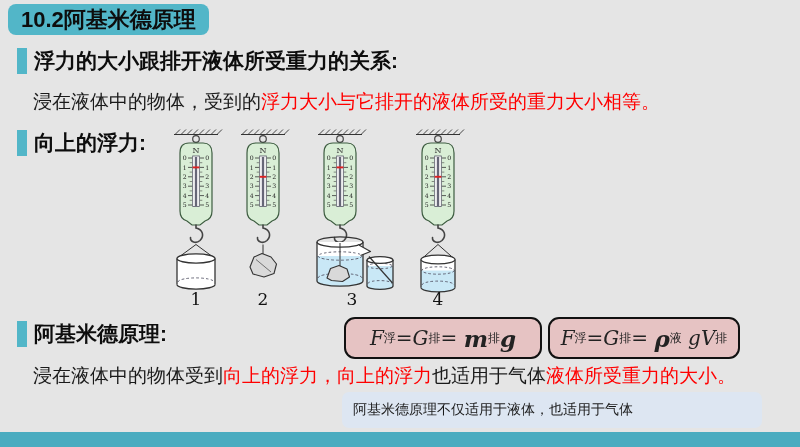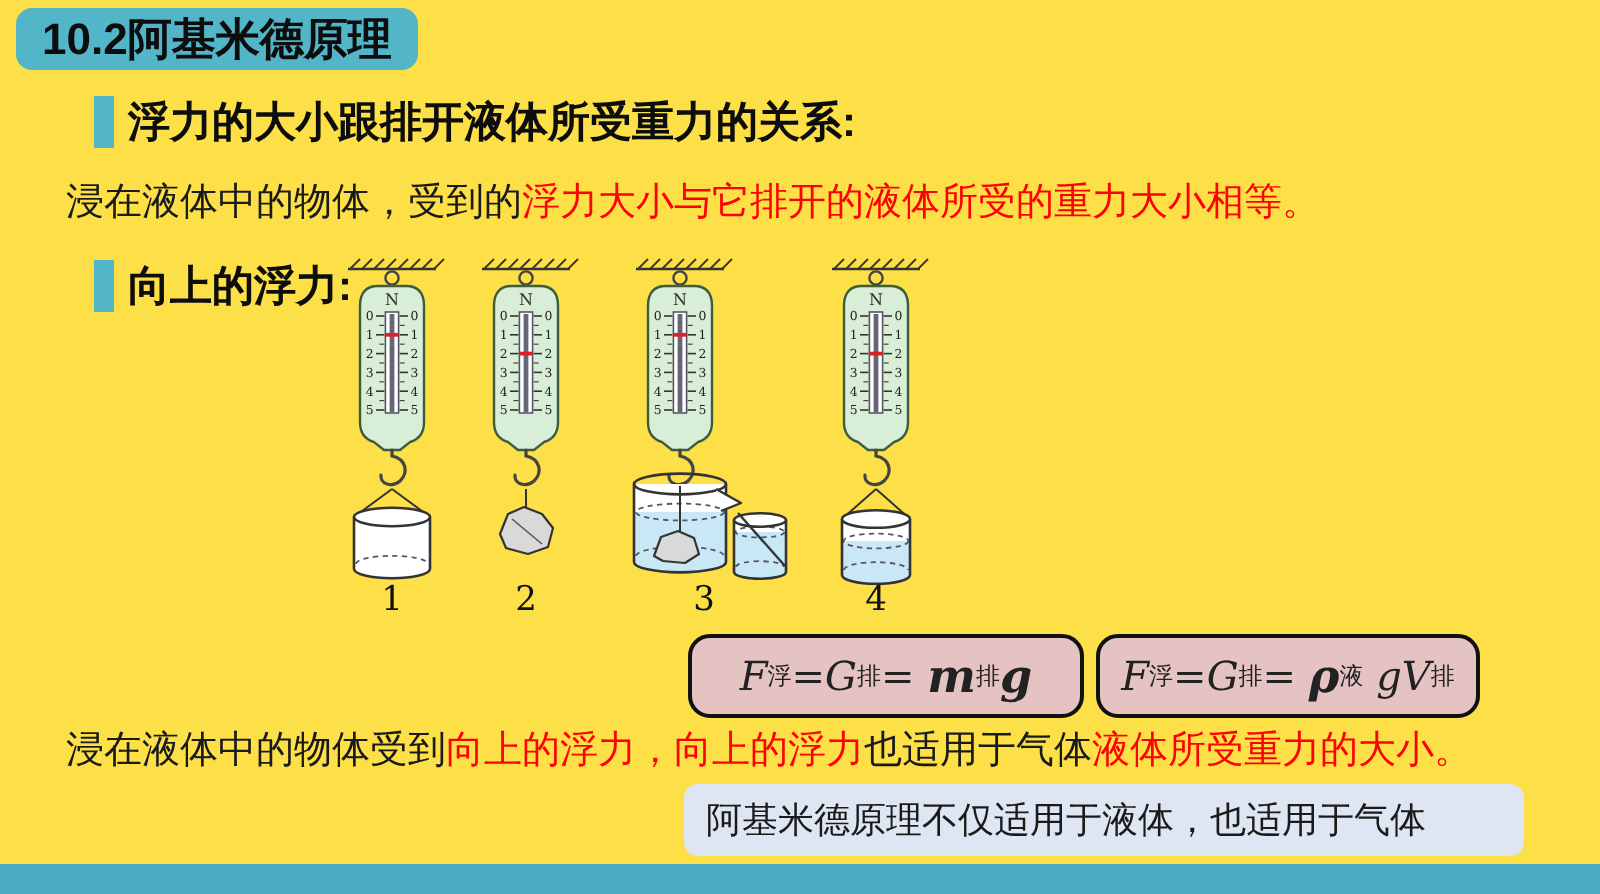--- a/index.html
+++ b/index.html
@@ -1,38 +1,38 @@
 <!DOCTYPE html>
 <html style="--teal: #52b6c8; --teal2: #4aacc0; --red: #ff0000; --pink: #e6c3c3; --notebg: #dde6f2;"><head>
 <meta charset="utf-8">
 <style>
   html,body{margin:0;padding:0;background:#ffffff;}
-  .page{position:relative;width:800px;height:447px;background:#fde047;overflow:hidden;
+  .page{position:relative;width:800px;height:447px;background:#e5e5e5;overflow:hidden;
         font-family:"Liberation Sans",sans-serif;color:#111;}
   .badge{position:absolute;left:8px;top:4px;background:var(--teal,#52b6c8);
          color:#0d0d0d;font-weight:bold;font-size:22px;line-height:27px;
          padding:2px 13px;border-radius:8px;white-space:nowrap;}
   .h{position:absolute;left:17px;display:flex;align-items:center;gap:7px;
-     font-weight:bold;font-size:21px;color:#0d0d0d;white-space:nowrap;margin-left:30px;}
+     font-weight:bold;font-size:21px;color:#0d0d0d;white-space:nowrap;}
   .accent-bar{width:10px;height:26px;background:var(--teal,#52b6c8);flex:none;}
   .para{position:absolute;left:33px;margin:0;font-size:19px;line-height:24px;
         color:#1a1a1a;white-space:nowrap;}
   .para .red{color:var(--red,#ff0000);}
   .fbox{position:absolute;top:317px;height:42px;box-sizing:border-box;
         background:var(--pink,#e6c3c3);border:2.5px solid #111;border-radius:11px;
         display:flex;align-items:center;justify-content:center;
         font-family:"DejaVu Serif",serif;font-size:20px;font-style:normal;
         white-space:nowrap;color:#222;}
   .fbox i{font-style:italic;}
   .fbox .vb{font-style:italic;font-weight:bold;font-size:23px;}
   .fbox sub{font-size:12px;line-height:0;font-style:normal;
             font-family:"Liberation Sans",sans-serif;}
   .note{position:absolute;left:342px;top:392px;width:420px;height:36px;
         box-sizing:border-box;background:var(--notebg,#dde6f2);border-radius:7px;
-        display:flex;align-items:center;padding:0 11px;font-size:18px;color:#1a1a1a;
+        display:flex;align-items:center;padding:0 11px;font-size:14px;color:#1a1a1a;
         white-space:nowrap;}
   .footer-bar{position:absolute;left:0;top:432px;width:800px;height:15px;
         background:var(--teal2,#4aacc0);}
   .diagram{position:absolute;top:128px;}
 </style>
 </head>
 <body>
 
 <div class="page">
 
@@ -337,20 +337,24 @@
           <path d="M 29,157 A 16 3.9000000000000004 0 0 1 61,157" fill="none" stroke="#556" stroke-width="0.9" stroke-dasharray="2.6,2.2"></path>
           <line x1="28" y1="131.5" x2="28" y2="159.5" stroke="#333" stroke-width="1.3"></line>
           <line x1="62" y1="131.5" x2="62" y2="159.5" stroke="#333" stroke-width="1.3"></line>
           <path d="M 28,159.5 A 17 4.4 0 0 0 62,159.5" fill="none" stroke="#333" stroke-width="1.3"></path>
           <ellipse cx="45" cy="131.5" rx="17" ry="4.4" fill="#fff" stroke="#333" stroke-width="1.3"></ellipse>
         </g>
         <text x="45" y="177" text-anchor="middle" font-size="17" fill="#111" font-family="DejaVu Serif, serif">4</text>
       </svg>
     </div>
 
+  <div class="h" style="top:320px">
+    <span class="accent-bar"></span>
+    <span>阿基米德原理:</span>
+  </div>
 
   <div class="fbox" style="left:344px;width:198px" id="formula1">
       <i>F</i>
       <sub>浮</sub>
       <span>=</span>
       <i>G</i>
       <sub>排</sub>
       <span>=&nbsp;</span>
       <i class="vb">m</i>
       <sub>排</sub>

